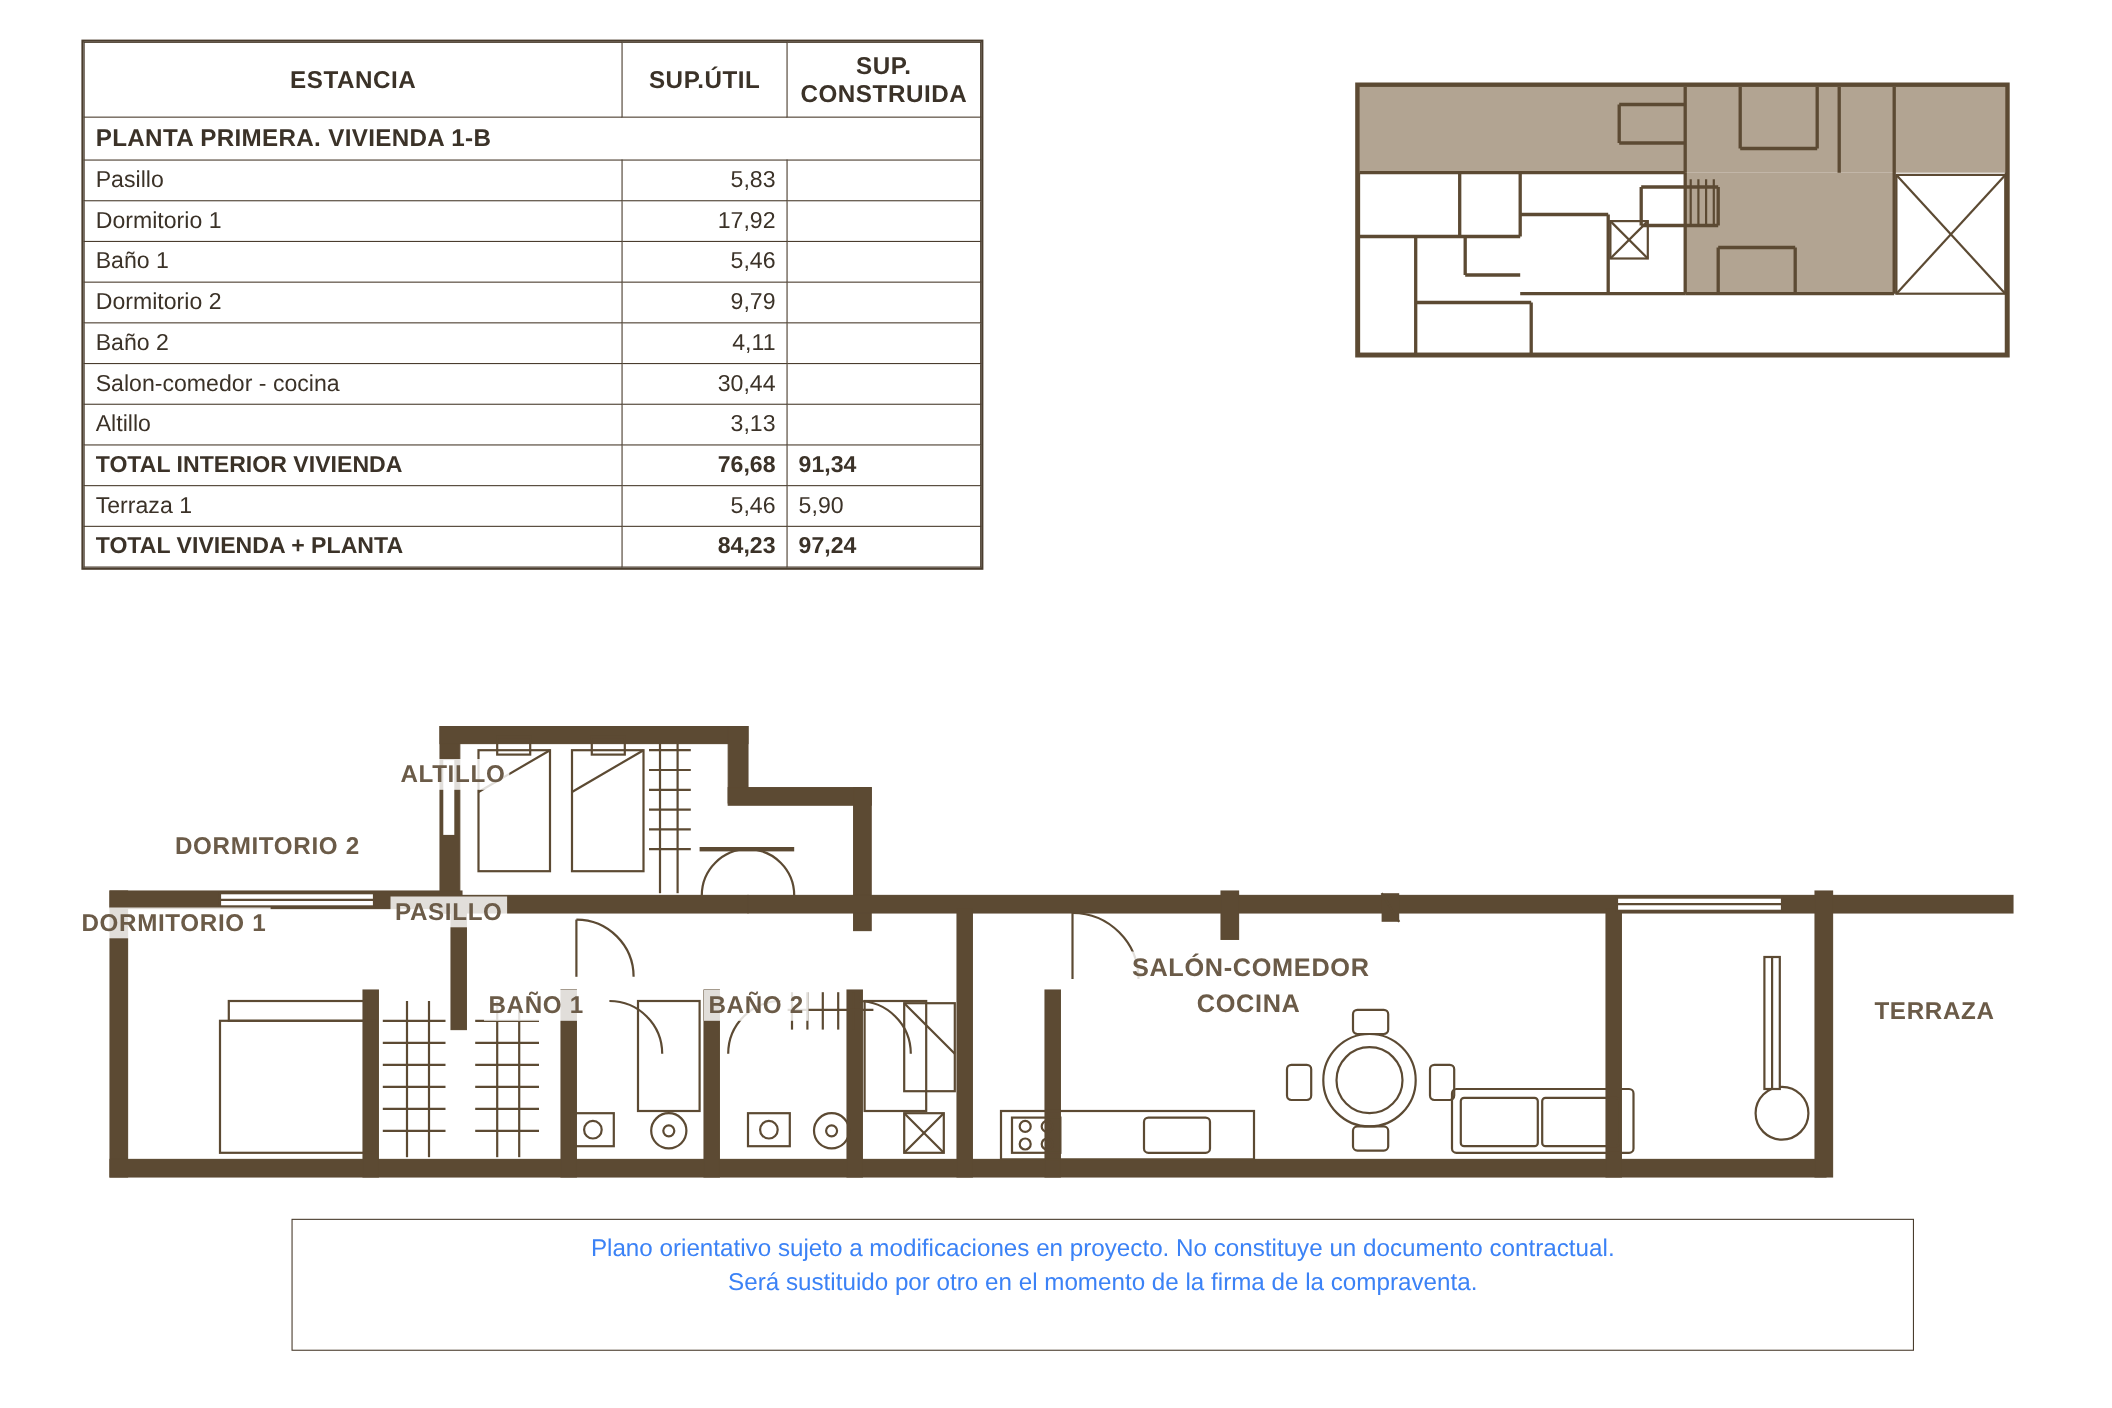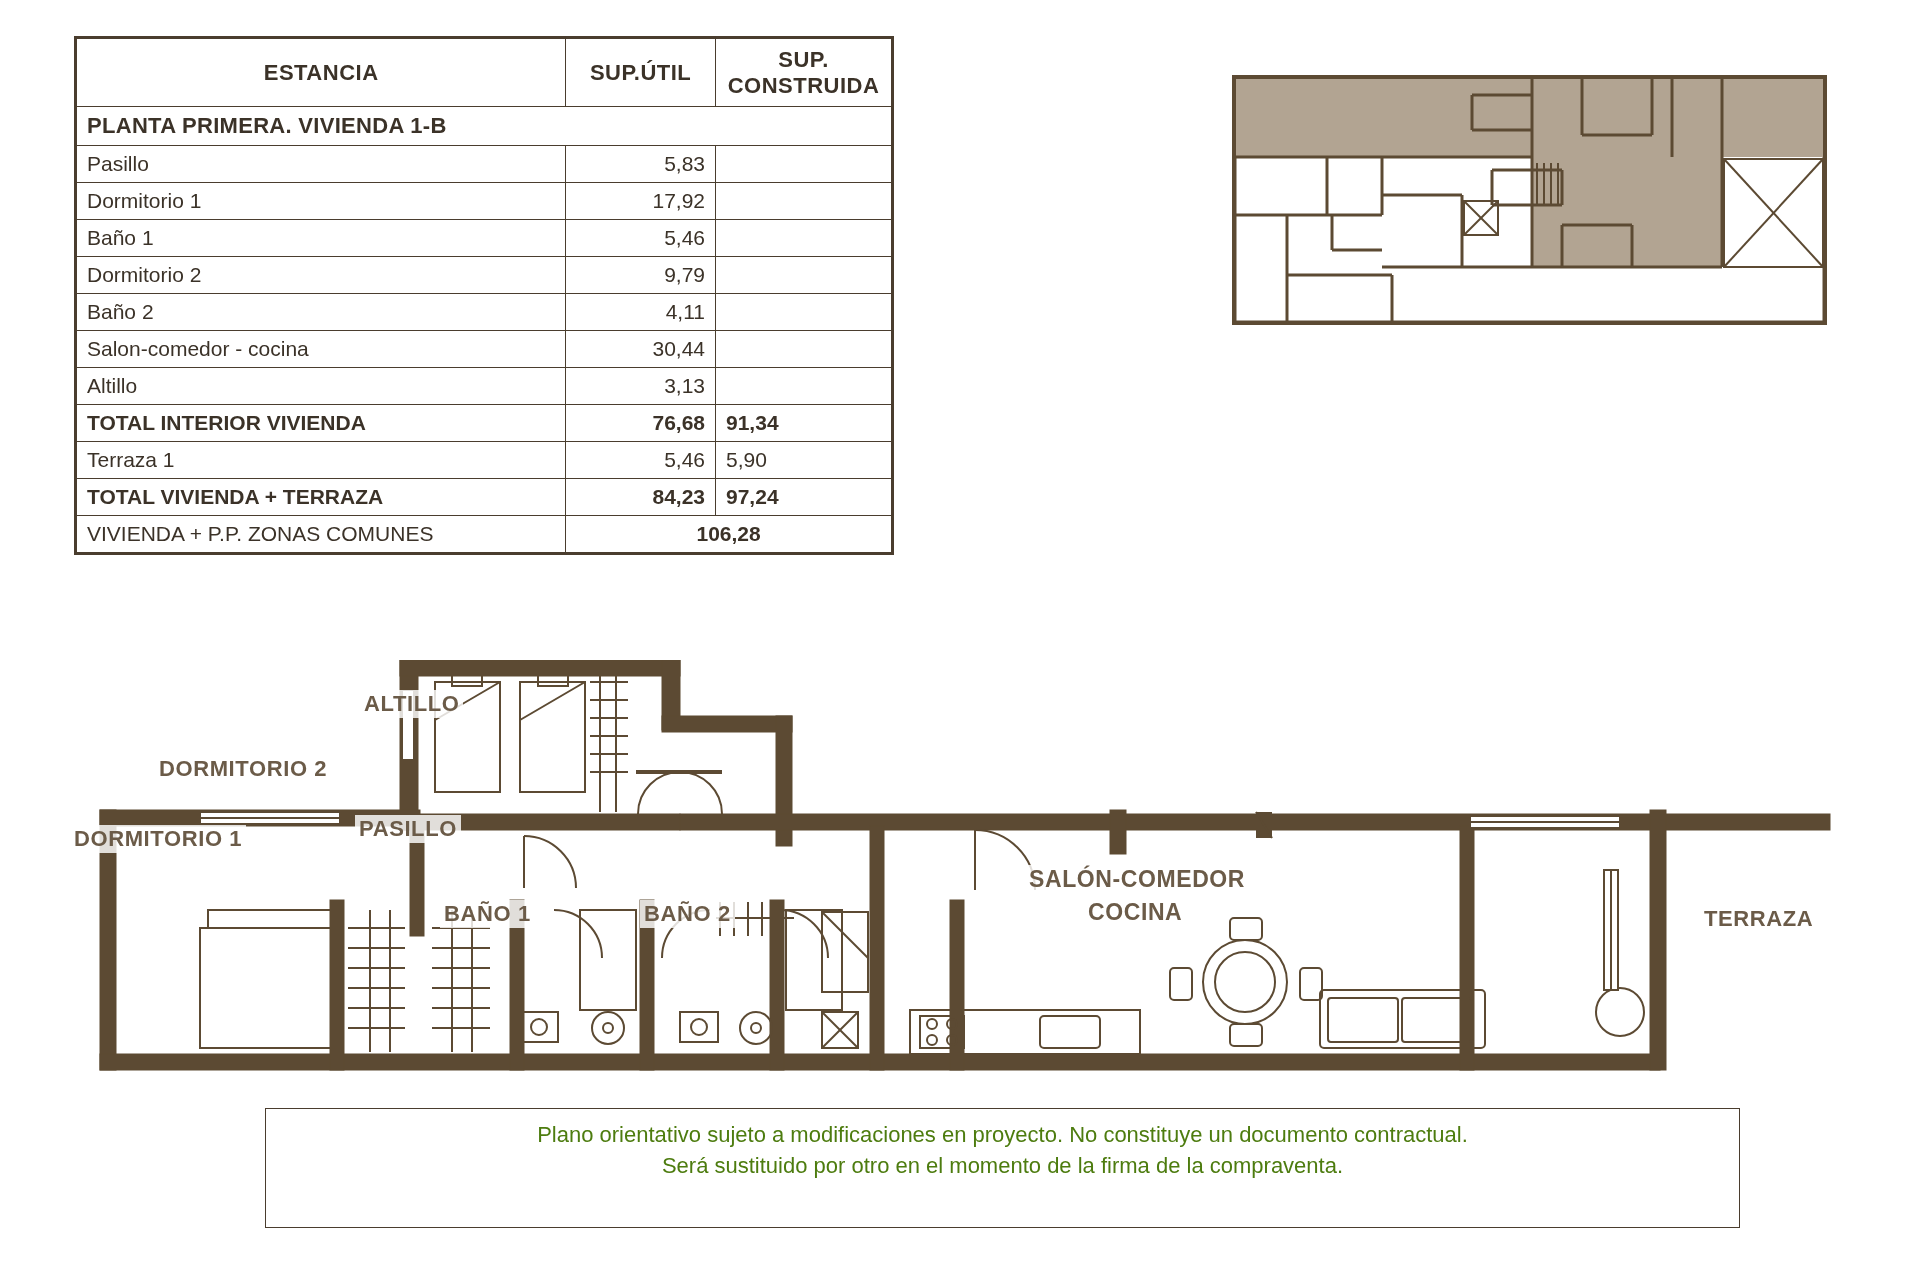--- a/index.html
+++ b/index.html
@@ -64,21 +64,21 @@
   .rlabel.big{font-size:23px;}
   
   .note{
     position:absolute;left:265px;top:1108px;width:1475px;height:120px;
     border:1px solid #4a3d2e;
     box-sizing:border-box;
     padding:10px 0 0 0;
     text-align:center;
     font-size:22px;
     line-height:31px;
-    color:#4d7c0f;
+    color:#3b82f6;
     background:#fff;
   }
 </style>
 </head>
 <body>
 
 <div class="table-wrap">
   <table class="areas">
     <tbody>
         <tr class="hdr">
@@ -128,27 +128,23 @@
       <td class="c-name">TOTAL INTERIOR VIVIENDA</td>
       <td class="c-util">76,68</td>
       <td class="c-const">91,34</td>
     </tr>
     <tr>
       <td class="c-name">Terraza 1</td>
       <td class="c-util">5,46</td>
       <td class="c-const">5,90</td>
     </tr>
     <tr class="bold">
-      <td class="c-name">TOTAL VIVIENDA + TERRAZA</td>
+      <td class="c-name">TOTAL VIVIENDA + PLANTA</td>
       <td class="c-util">84,23</td>
       <td class="c-const">97,24</td>
-    </tr>
-    <tr>
-      <td class="c-name light">VIVIENDA + P.P. ZONAS COMUNES</td>
-      <td class="span2" colspan="2">106,28</td>
     </tr>
   </tbody>
     </table>
 </div>
 
 <div class="keyplan">
   <svg viewBox="0 0 595 250" width="595" height="250">
 
     <rect x="2" y="2" width="591" height="246" fill="none" stroke="#5c4a33" stroke-width="5"></rect>
 

